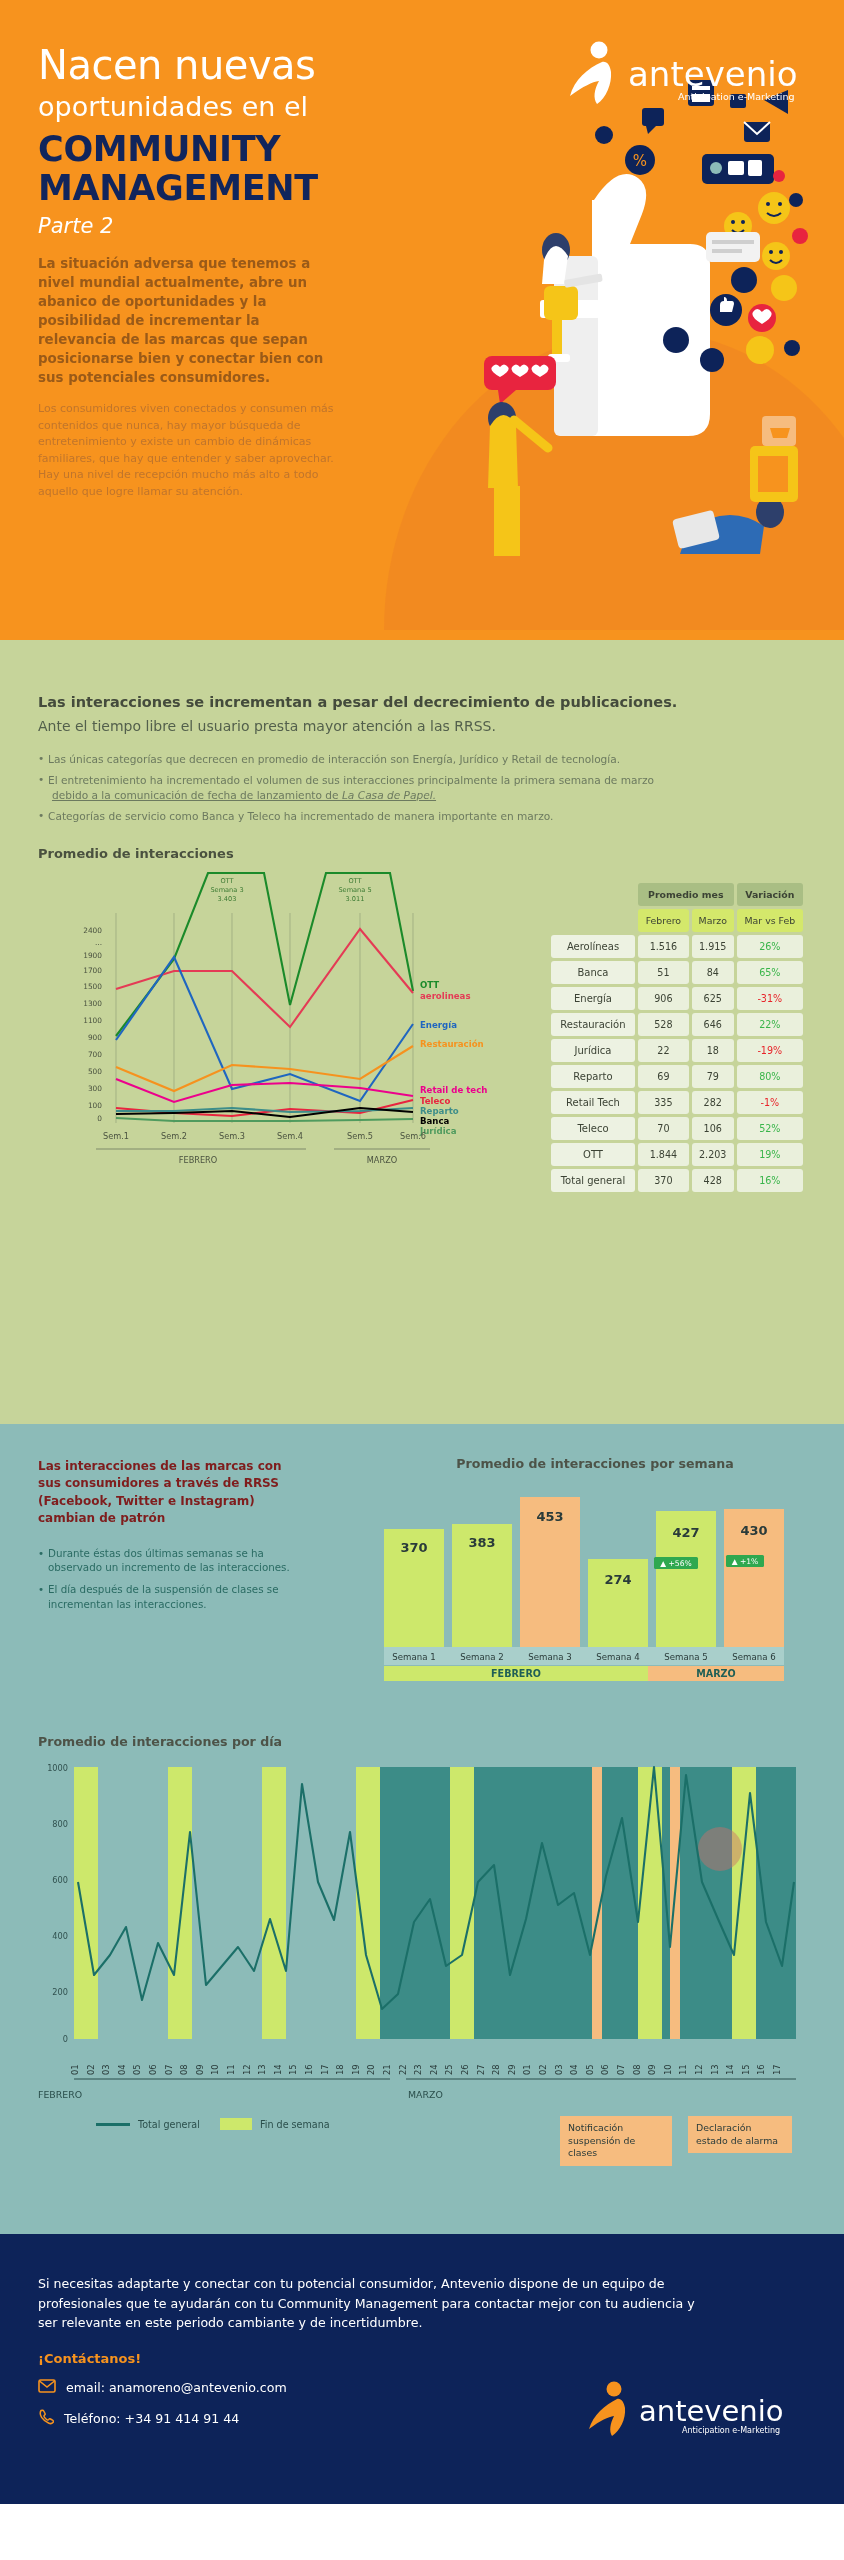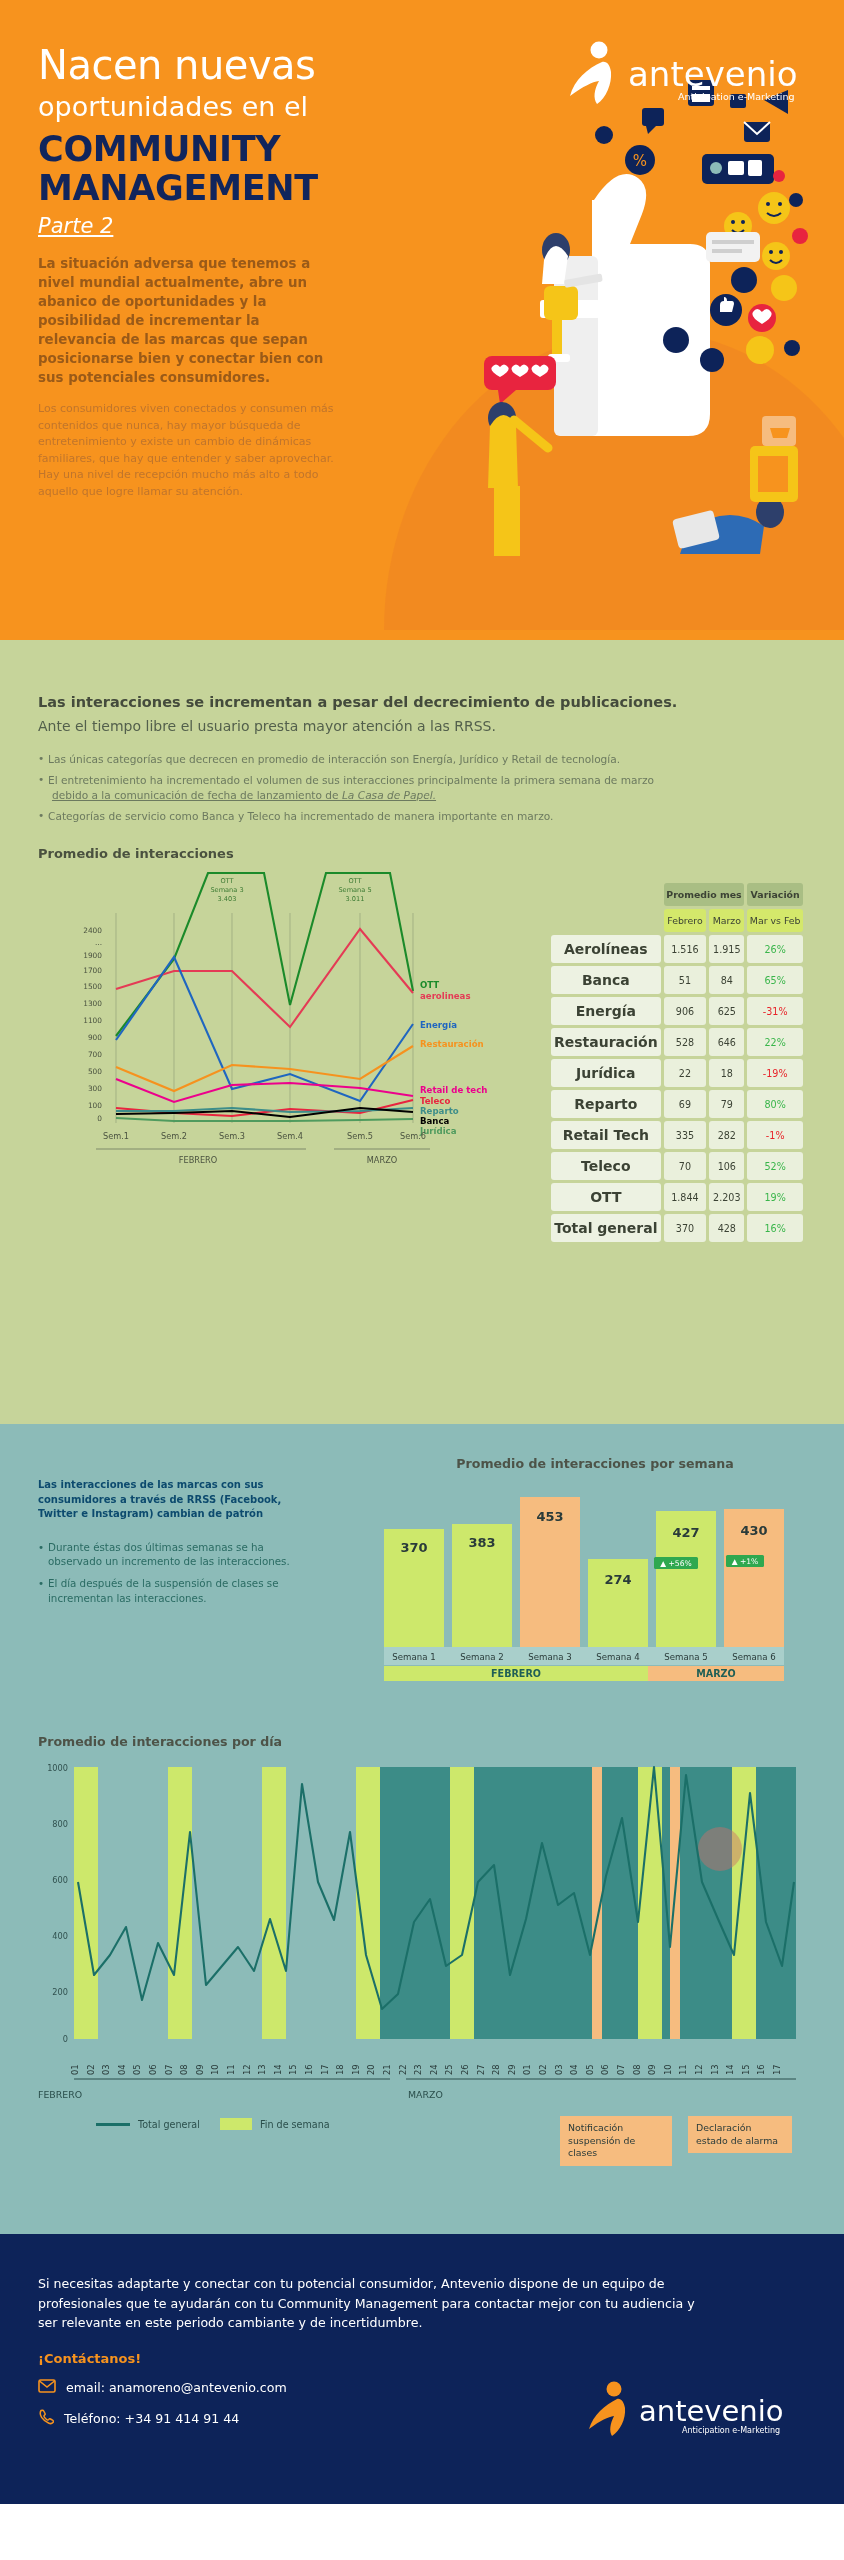--- a/index.html
+++ b/index.html
@@ -25,21 +25,21 @@
     width: 520px; height: 300px;
     background: #EF8322;
     border-radius: 50% 50% 0 0 / 100% 100% 0 0;
     opacity: .55;
   }
   .hero-inner { position: relative; z-index: 3; padding: 44px 0 0 38px; width: 470px; }
   .h-line1 { font-size: 40px; color:#ffffff; font-weight:400; letter-spacing:-.5px; line-height:1.05; }
   .h-line2 { font-size: 27px; color:#ffffff; font-weight:400; margin-top:6px; line-height:1.1;}
   .h-line3 { font-size: 35px; color:#11255C; font-weight:800; line-height:1.12; margin-top:8px; letter-spacing:-.3px;}
   .h-line4 { font-size: 35px; color:#11255C; font-weight:800; line-height:1.12; letter-spacing:-.3px;}
-  .h-part  { font-size: 21px; color:#ffffff; font-style: italic; margin-top:6px;text-decoration:underline; }
+  .h-part  { font-size: 21px; color:#ffffff; font-style: italic; margin-top:6px; }
   .h-lead  { font-size: 13.4px; color:#9A5A18; font-weight:700; line-height:1.42; margin-top:16px; width: 300px;}
   .h-body  { font-size: 11px; color:#C0752C; line-height:1.5; margin-top:14px; width: 300px;}
 
   
   .illus { position:absolute; right:0; top:60px; width:400px; height:560px; z-index:2; }
   .logo-top { position:absolute; right:28px; top:40px; z-index:5; width:250px; }
 
   
   .sec2 { position:relative; background:#C6D49A; padding: 54px 38px 40px 38px; height: 784px; }
   .s2-title { font-size:14.5px; font-weight:800; color:#444b3c; }
@@ -57,27 +57,27 @@
   .linechart-wrap svg { display:block; }
 
   
   .tbl { position:absolute; right:38px; top:240px; width:258px; font-size:9.6px; color:#3b4234; }
   .tbl table { border-collapse: separate; border-spacing: 3px; width:100%; }
   .tbl th, .tbl td { text-align:center; padding:6px 2px; border-radius:3px; }
   .th-grp { background:#A9BE84; font-weight:700; font-size:9.4px; color:#3b4234; }
   .th-sub { background:#D4E86B; font-weight:400; font-size:9.4px; }
   .blank { background:transparent; }
   .tbl td { background:#EAF0DC; }
-  .tbl td.name { background:#EDF2E2; font-size:14px;font-weight:bold; }
+  .tbl td.name { background:#EDF2E2; font-size:10px; }
   .pos { color:#39B54A; }
   .neg { color:#E8242A; }
 
   
   .sec3 { position:relative; background:#8CBBB8; padding: 34px 38px 30px 38px; height: 810px; }
-  .s3-head { font-size:10px; font-weight:800; color:#0c4a6e; line-height:1.45; width:250px;margin-top:20px; }
+  .s3-head { font-size:12px; font-weight:800; color:#7f1d1d; line-height:1.45; width:250px; }
   .s3-bullets { margin-top:18px; width:260px;}
   .s3-bullets li { list-style:none; font-size:10.3px; color:#2a6b63; line-height:1.4; margin-bottom:8px; position:relative; padding-left:10px;}
   .s3-bullets li:before { content:"•"; position:absolute; left:0; }
 
   .barchart { position:absolute; right:24px; top:32px; width:450px; }
   .bar-title { font-size:12.6px; font-weight:800; color:#4d5348; text-align:center; }
 
   .day-title { font-size:12.6px; font-weight:800; color:#4d5348; }
 
   .legend { display:flex; align-items:center; gap:8px; font-size:9.6px; color:#2b4f4c; margin-top:6px;}

